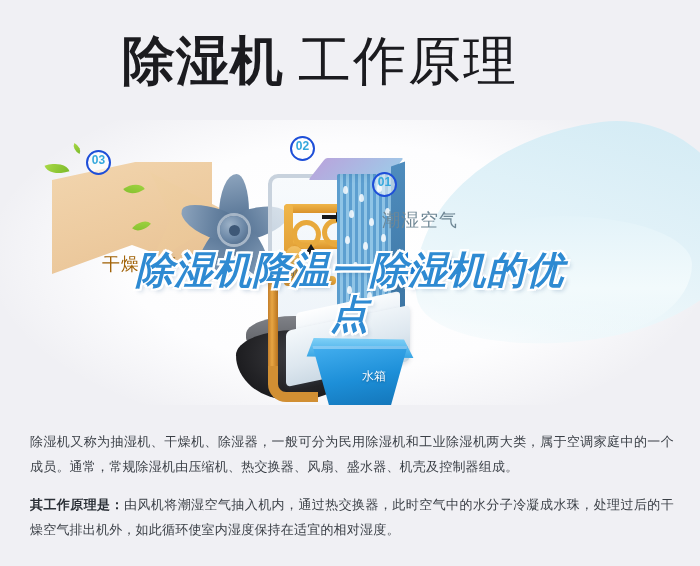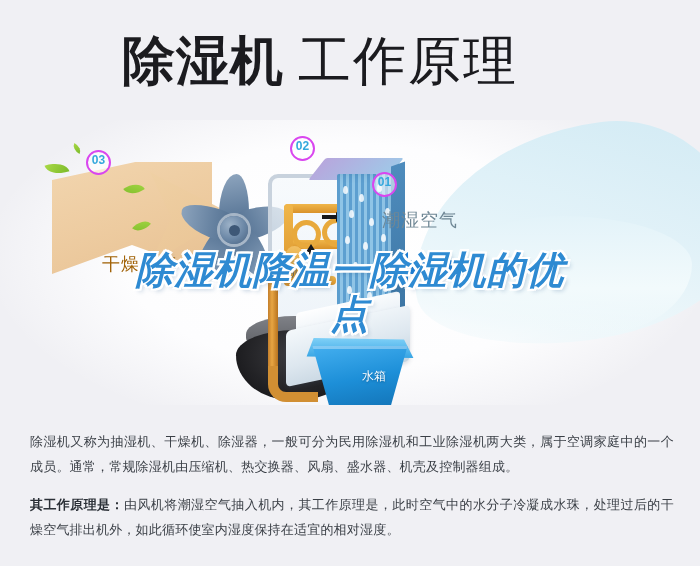--- a/index.html
+++ b/index.html
@@ -344,21 +344,21 @@
     width: 40px; height: 26px;
     border: 10px solid #d18f33;
     border-top: none; border-right: none;
     border-bottom-left-radius: 18px;
   }
 
   
   .badge {
     position: absolute;
     width: 21px; height: 21px;
-    border: 2px solid #d946ef;
+    border: 2px solid #1d4ed8;
     border-radius: 50%;
     color: #35a8dd;
     font-size: 12px;
     font-weight: 700;
     line-height: 17px;
     text-align: center;
     background: rgba(255,255,255,.55);
     font-family: "Liberation Sans", sans-serif;
   }
   #badge-03-diagram { left: 86px;  top: 30px; }
@@ -548,14 +548,14 @@
 
 </div>
 
 <div id="watermark">
   <span class="wm-line">除湿机降温一除湿机的优</span>
   <span class="wm-line">点</span>
 </div>
 
 <div id="body-text">
   <p class="para">除湿机又称为抽湿机、干燥机、除湿器，一般可分为民用除湿机和工业除湿机两大类，属于空调家庭中的一个成员。通常，常规除湿机由压缩机、热交换器、风扇、盛水器、机壳及控制器组成。</p>
-  <p class="para"><span class="lead">其工作原理是：</span><span>由风机将潮湿空气抽入机内，其工作原理是，此时空气中的水分子冷凝成水珠，处理过后的干燥空气排出机外，如此循环使室内湿度保持在适宜的相对湿度。</span></p>
+  <p class="para"><span class="lead">其工作原理是：</span><span>由风机将潮湿空气抽入机内，通过热交换器，此时空气中的水分子冷凝成水珠，处理过后的干燥空气排出机外，如此循环使室内湿度保持在适宜的相对湿度。</span></p>
 </div>
 
 </body></html>

